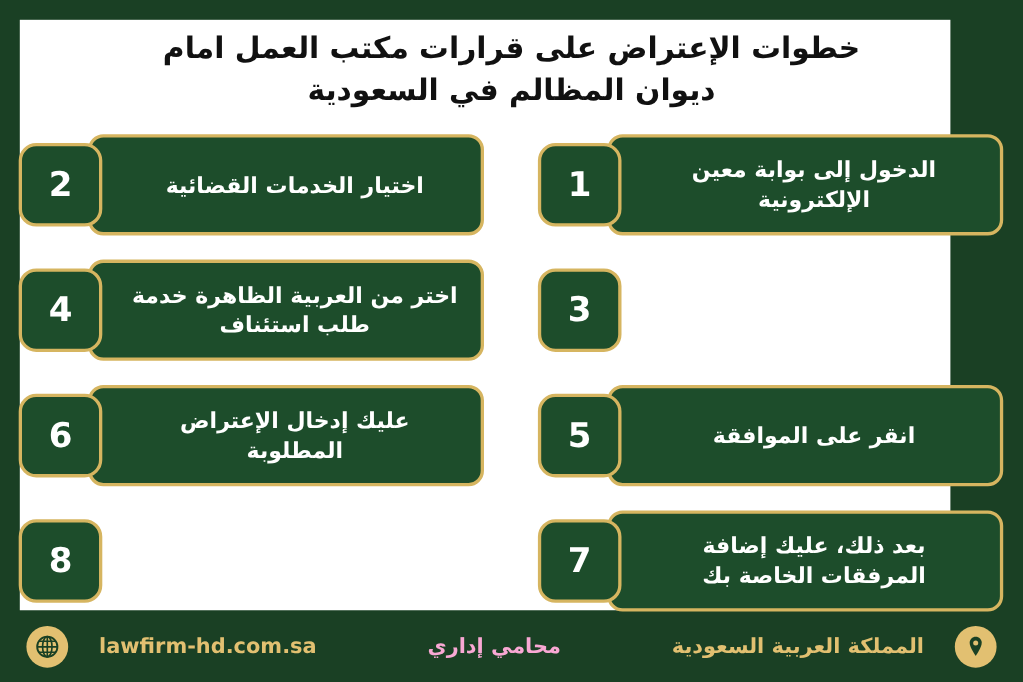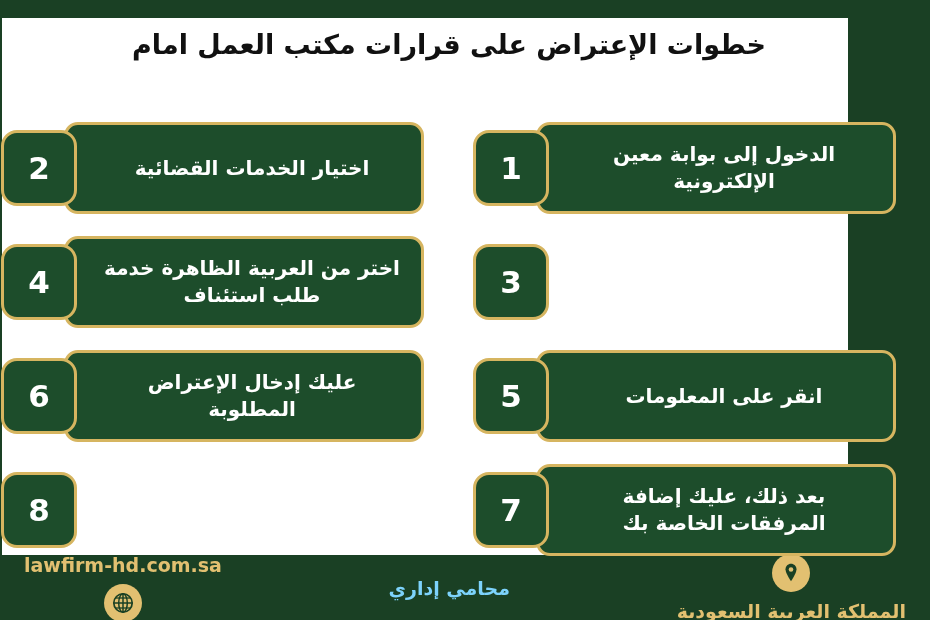--- a/index.html
+++ b/index.html
@@ -16,21 +16,21 @@
 
   
   #infographic {
     position:relative;
     width:930px; height:620px;
     background:#1a4024;
   }
 
   #content-panel {
     position:absolute;
-    left:2px; top:18px;
+    left:18px; top:18px;
     width:846px; height:537px;
     background:#ffffff;
   }
 
   
   #title-block {
     position:absolute;
     left:0; top:8px;
     width:894px;
     text-align:center;
@@ -125,35 +125,35 @@
     background:#1a4024;
     display:flex;
     flex-direction:row;      
     align-items:center;
     justify-content:space-between;
     padding:0 24px;
   }
 
   .footer-item {
     display:flex;
-    flex-direction:column;
-    align-items:center;
-    gap:8px;
+    flex-direction:row;
+    align-items:center;
+    gap:28px;
     justify-content:space-between;
   }
 
   .footer-text {
     color:#e2c071;
     font-size:19px;
     font-weight:bold;
     white-space:nowrap;
     direction:rtl;
   }
   .footer-text.ltr { direction:ltr; }
-  .footer-text.white { color:#7dd3fc; }
+  .footer-text.white { color:#f9a8d4; }
 
   .footer-icon {
     width:38px; height:38px;
     border-radius:50%;
     background:#e2c071;
     display:flex;
     align-items:center;
     justify-content:center;
     flex:0 0 auto;
   }
@@ -161,20 +161,21 @@
 </style>
 </head>
 <body>
 
 <div id="infographic">
 
   <div id="content-panel">
 
     <div id="title-block">
       <span class="title-line">خطوات الإعتراض على قرارات مكتب العمل امام</span>
+      <span class="title-line">ديوان المظالم في السعودية</span>
     </div>
 
     <div id="steps-grid">
 
       <div class="step-row r1">
         <div class="step-card">
           <div class="card-body">
             <span class="card-label">الدخول إلى بوابة معين الإلكترونية</span>
           </div>
           <div class="card-badge">
@@ -203,21 +204,21 @@
           </div>
           <div class="card-badge">
             <span class="badge-num">4</span>
           </div>
         </div>
       </div>
 
       <div class="step-row r3">
         <div class="step-card">
           <div class="card-body">
-            <span class="card-label">انقر على المعلومات</span>
+            <span class="card-label">انقر على الموافقة</span>
           </div>
           <div class="card-badge">
             <span class="badge-num">5</span>
           </div>
         </div>
         <div class="step-card">
           <div class="card-body">
             <span class="card-label">عليك إدخال الإعتراض المطلوبة</span>
           </div>
           <div class="card-badge">

